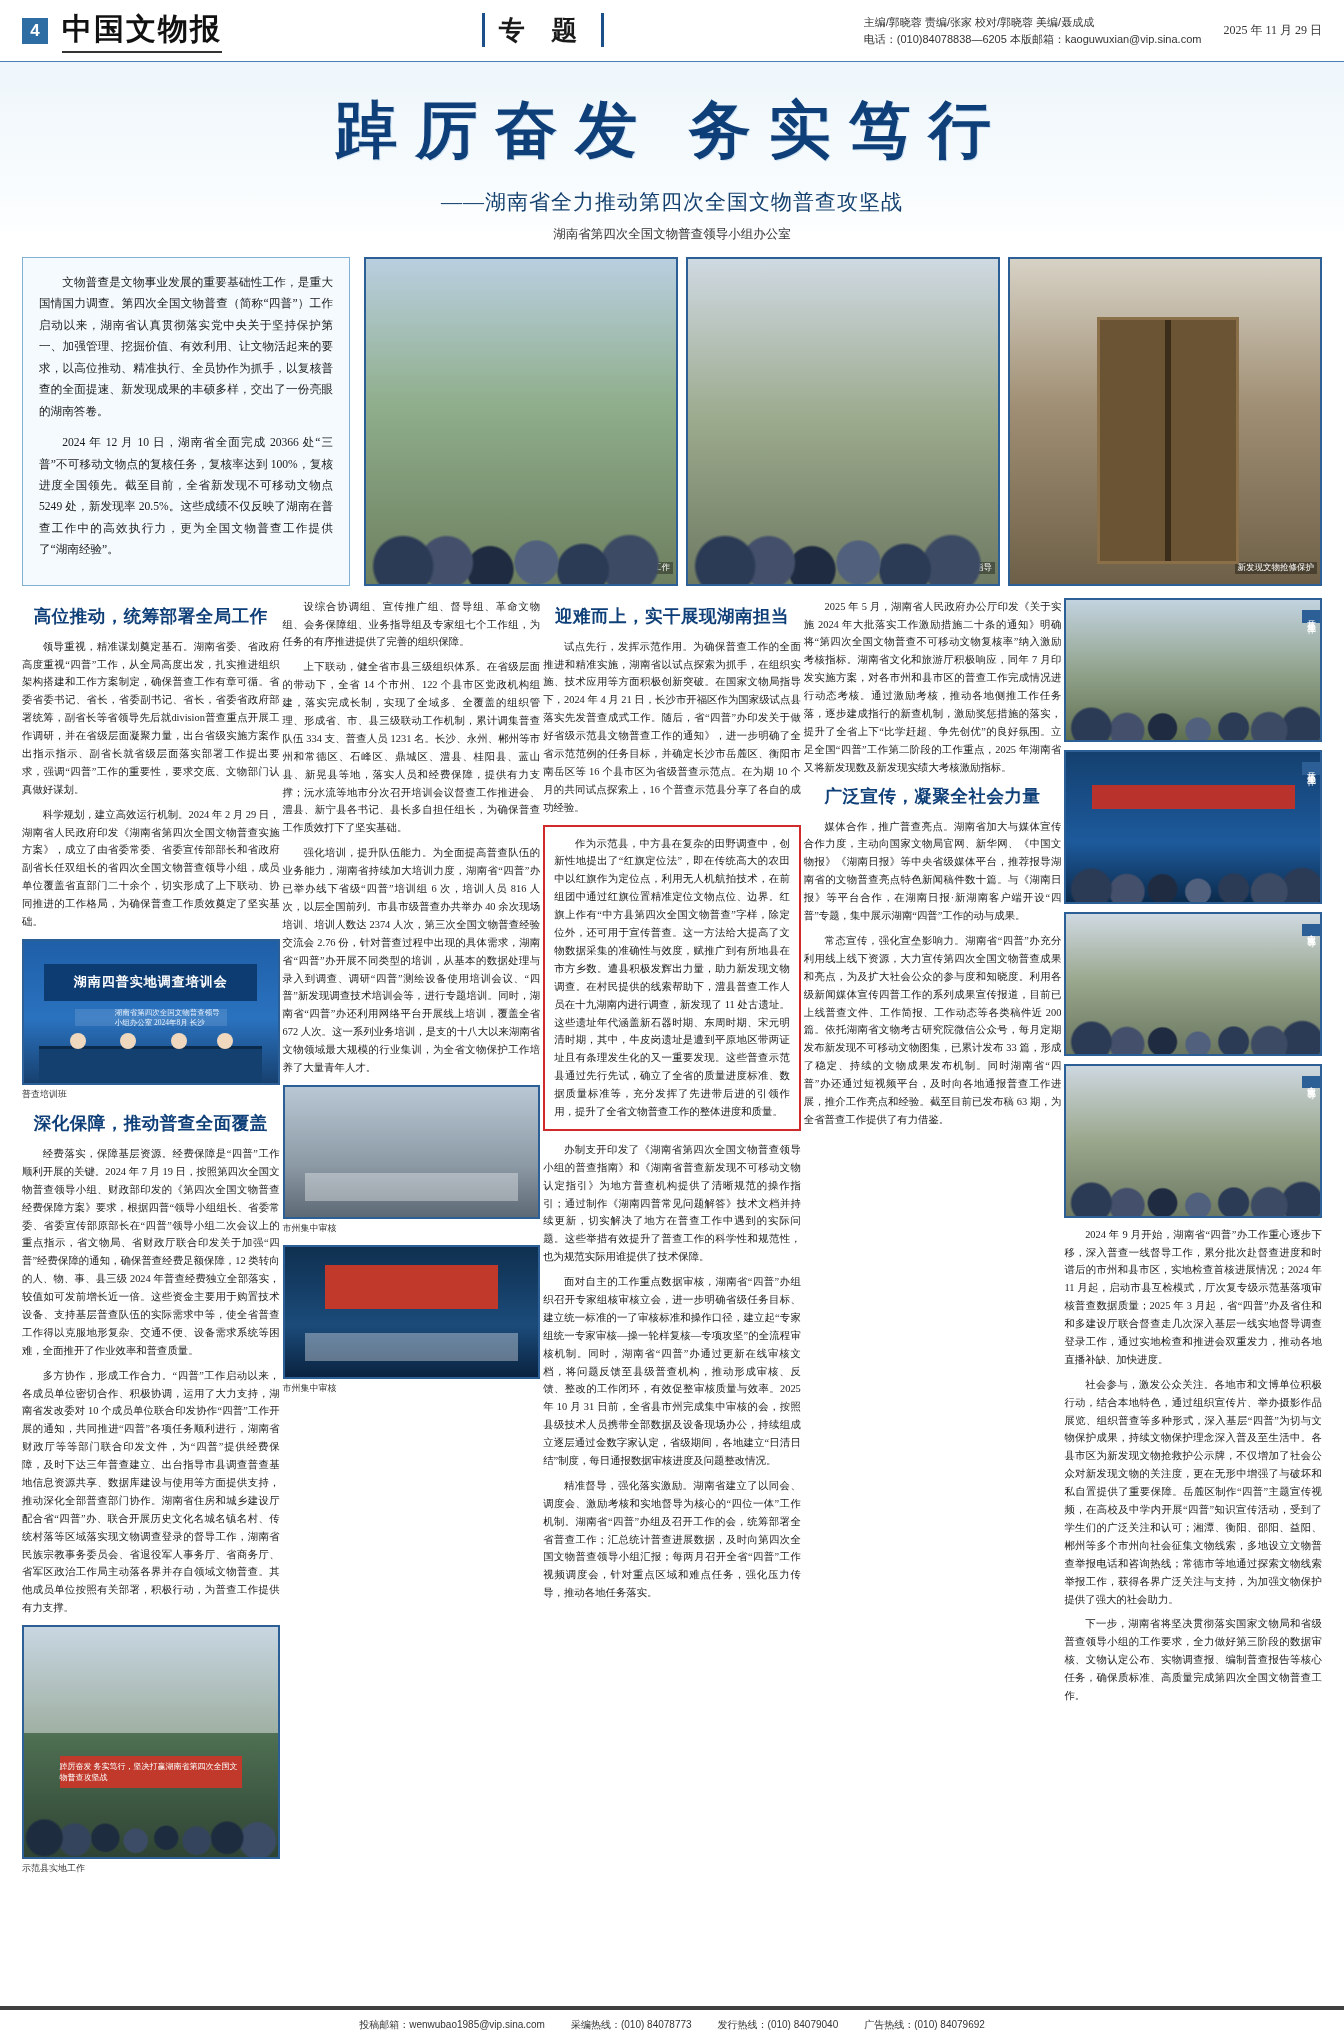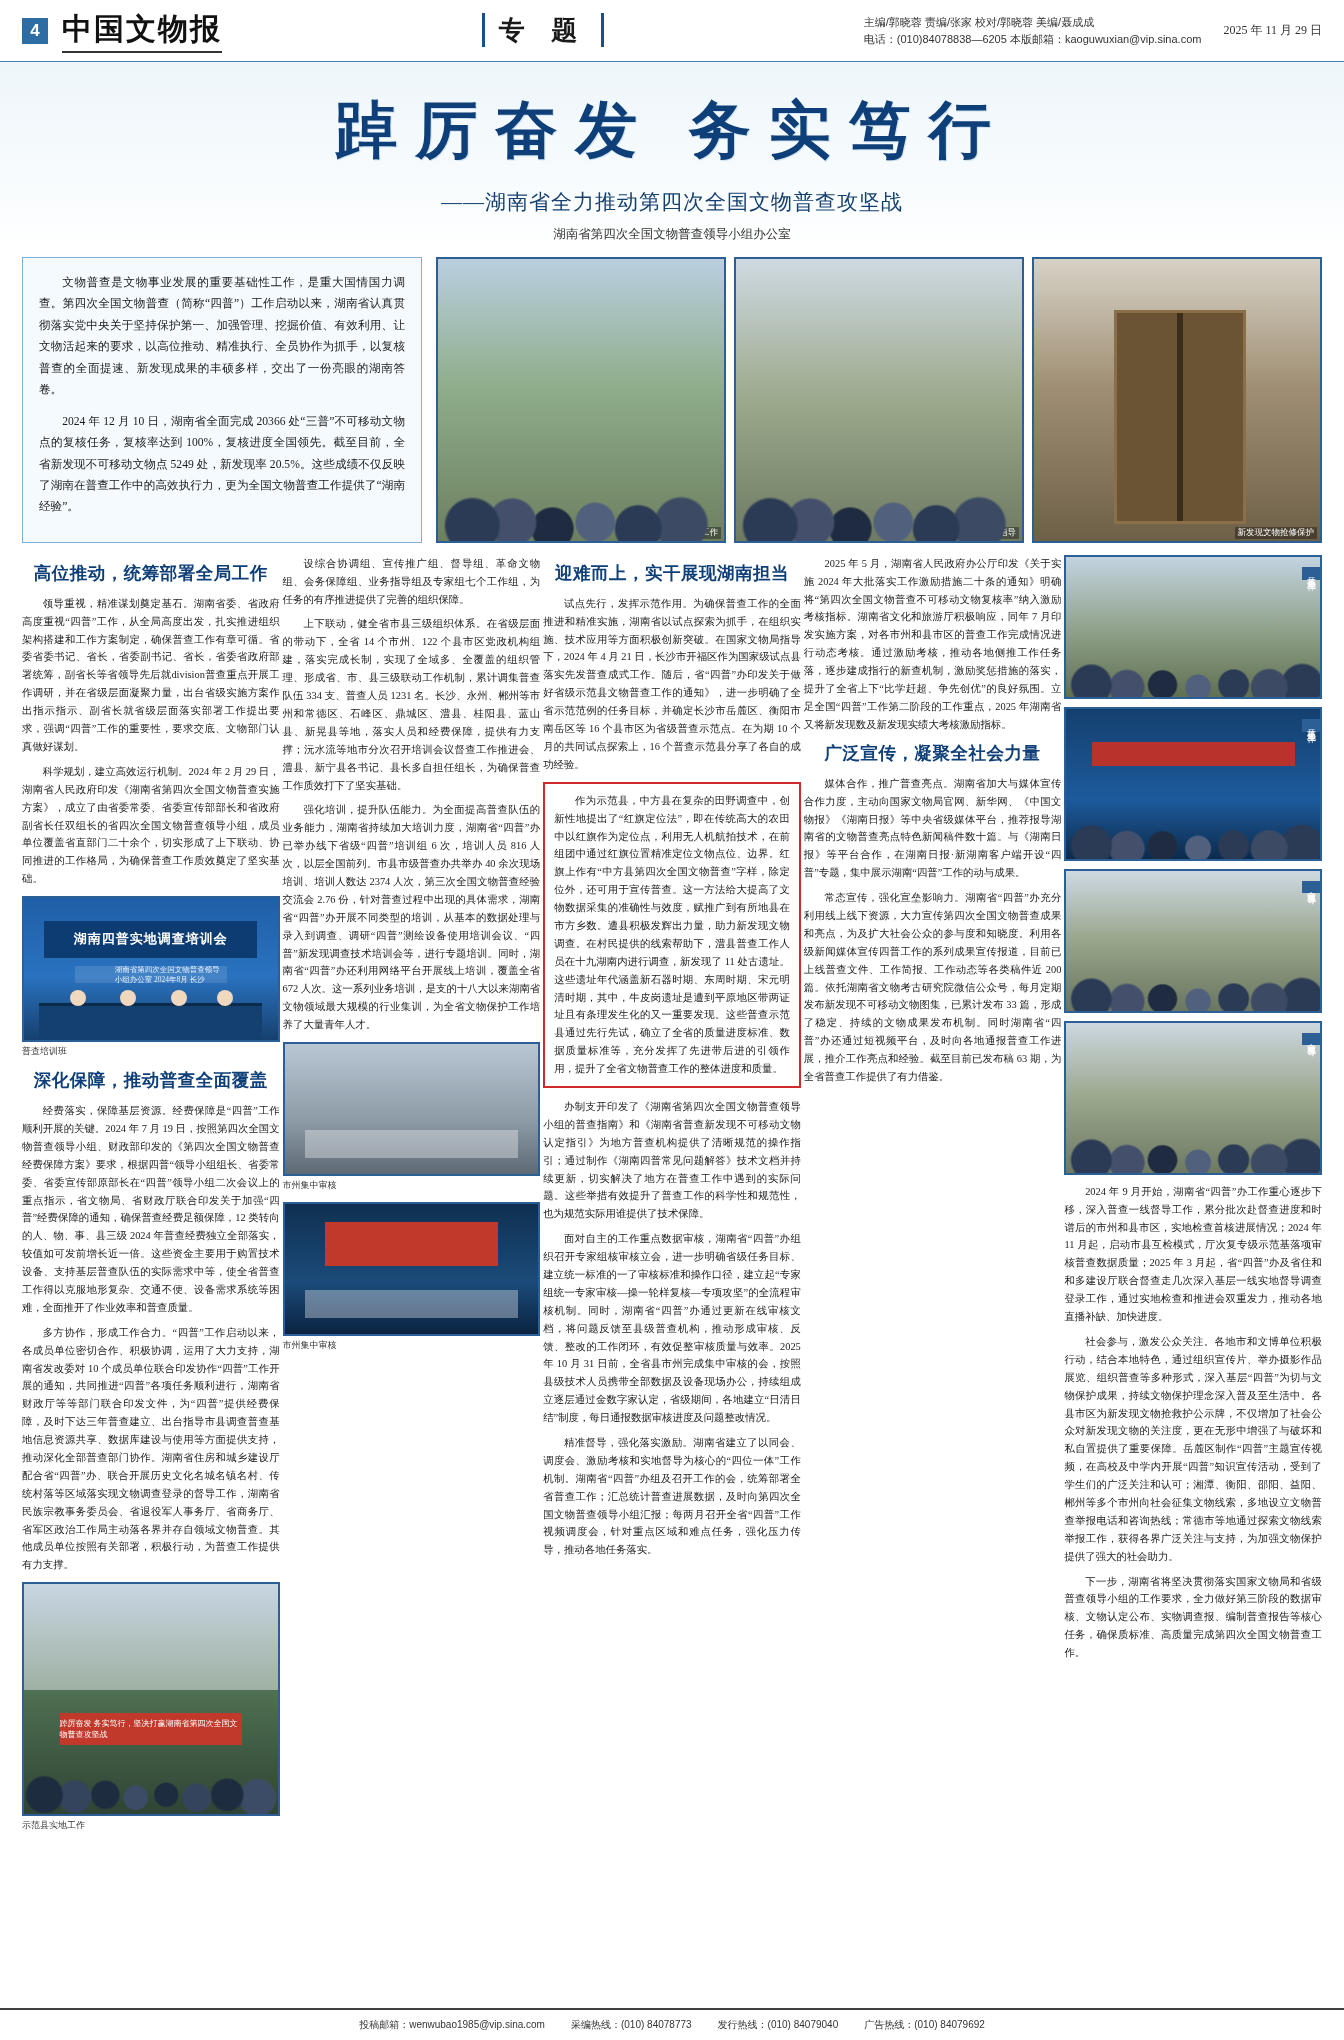--- a/index.html
+++ b/index.html
@@ -74,39 +74,39 @@
     letter-spacing:1px;
   }
   .byline {
     margin-top:10px;
     font-size:12.5px;
     color:#333;
   }
   
   .topzone { display:flex; gap:14px; padding:8px 22px 0 22px; }
   .intro-box {
-    width:400px;
+    width:328px;
     border:1px solid #7fb0d6;
     background:#f4fafe;
     padding:14px 16px;
     font-size:11.6px;
     line-height:1.85;
     text-align:justify;
     color:#1a1a1a;
   }
   .intro-box p { margin:0 0 10px 0; text-indent:2em; }
   .photo-strip { flex:1; display:flex; gap:8px; }
   .ph {
     position:relative; flex:1;
     border:2px solid #2b5f96;
     overflow:hidden;
     min-height:170px;
   }
   .ph .cap {
-    position:absolute; right:3px; bottom:2px;
+    position:absolute; right:3px; bottom:10px;
     font-size:8.5px; color:#fff;
     background:rgba(0,0,0,.35);
     padding:0 3px;
     font-family:"Liberation Sans", sans-serif;
   }
   
   .p1 { background:linear-gradient(180deg,#b9cfe0 0%, #8fae8b 45%, #6d7f5f 100%); }
   .p2 { background:linear-gradient(180deg,#cfd9e2 0%, #9ba98c 50%, #6e7a62 100%); }
   .p3 { background:linear-gradient(180deg,#d7d2c6 0%, #a08f74 45%, #6e6048 100%); }
   .p-people::after{
@@ -240,21 +240,21 @@
     display:flex; align-items:center; justify-content:center;
   }
   
   .m1 { height:130px; background:linear-gradient(180deg,#b9c6d3 0%, #8c9aa6 60%, #5d6974 100%); position:relative; }
   .m2 { height:130px; background:linear-gradient(180deg,#0f3050 0%, #1b4b7a 60%, #0a2340 100%); position:relative; }
   .m1 .tbl, .m2 .tbl { position:absolute; left:8%; right:8%; bottom:12%; height:22%; background:rgba(255,255,255,.35); }
   .m2 .screen { position:absolute; left:16%; right:16%; top:14%; height:34%; background:#c0392b; }
   
   .footer {
     position:absolute; left:0; right:0; bottom:0;
-    border-top:2px solid #404040;
+    border-top:4px solid #404040;
     padding:8px 22px;
     font-size:10px; color:#333;
     display:flex; gap:26px; justify-content:center;
     font-family:"Liberation Sans", sans-serif;
     background:#fff;
   }
 </style>
 </head>
 <body>
 

